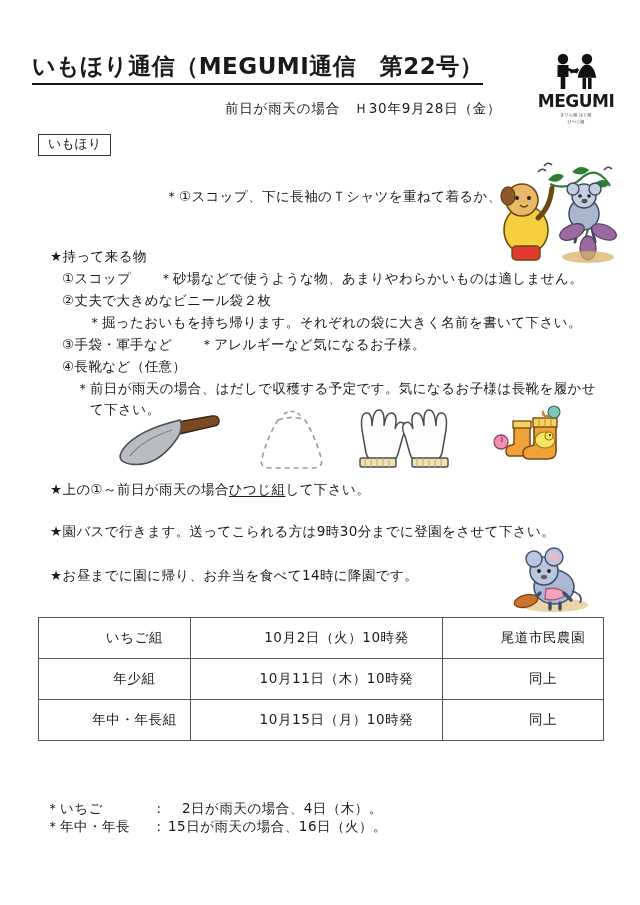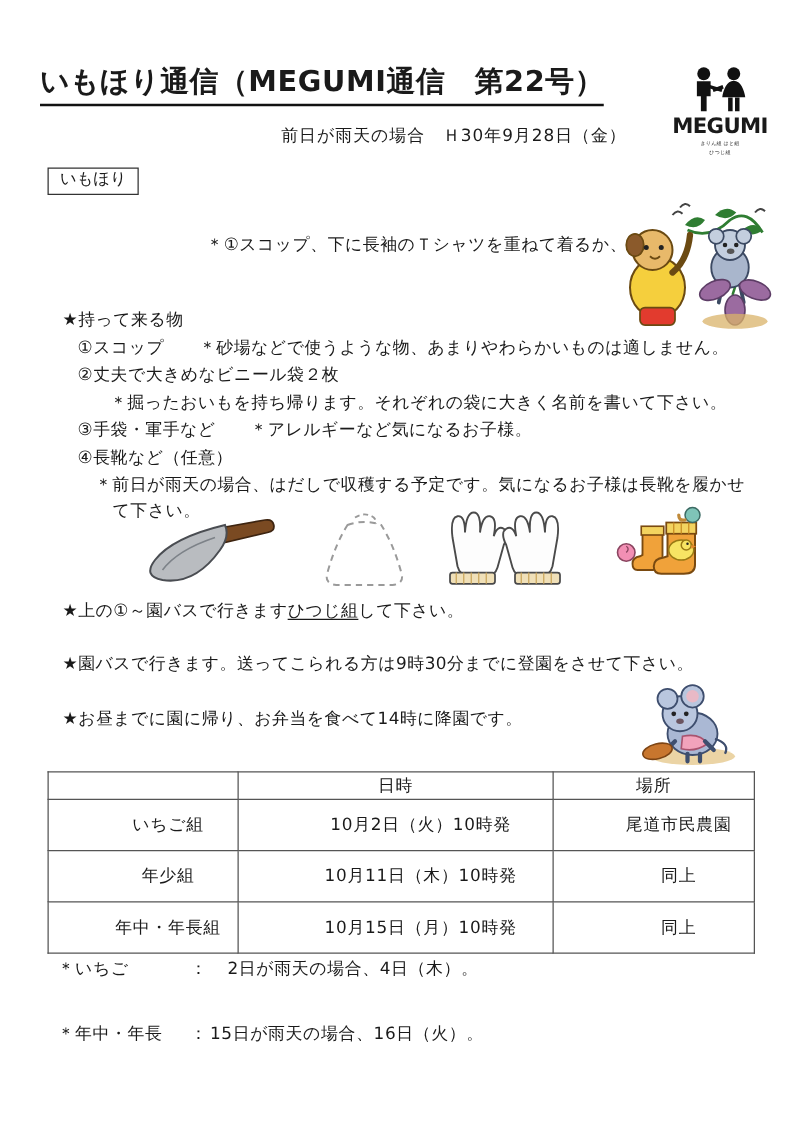--- a/index.html
+++ b/index.html
@@ -289,21 +289,21 @@
       <path d="M61 32 l4 1 l-4 2 z" fill="#e8892c"></path>
 
       <g>
         <circle cx="62" cy="8" r="6" fill="#7fc4b8" stroke="#3c6b64" stroke-width="1.2"></circle>
         <path d="M56 12 q-5 1 -5 -4" stroke="#c08a3a" stroke-width="2.6" fill="none" stroke-linecap="round"></path>
       </g>
     </svg>
   </div>
 
   <div class="body-line" style="left:50px; top:479px;">
-    <span>★上の①～園バスで行きます</span><span class="underline-seg">ひつじ組</span><span>して下さい。</span>
+    <span>★上の①～前日が雨天の場合</span><span class="underline-seg">ひつじ組</span><span>して下さい。</span>
   </div>
 
   <div class="body-line" style="left:50px; top:521px;">★園バスで行きます。送ってこられる方は9時30分までに登園をさせて下さい。</div>
   <div class="body-line" style="left:50px; top:565px;">★お昼までに園に帰り、お弁当を食べて14時に降園です。</div>
 
   <div class="art" style="left:506px; top:545px;">
     <svg width="96" height="68" viewBox="0 0 96 68">
       <ellipse cx="48" cy="60" rx="34" ry="7" fill="#e6c98e" opacity="0.8"></ellipse>
 
       <ellipse cx="48" cy="42" rx="20" ry="17" fill="#aab8d4" stroke="#3e4e6e" stroke-width="1.5"></ellipse>
@@ -330,43 +330,38 @@
     </svg>
   </div>
 
   <table class="schedule">
     <colgroup>
       <col class="col-class">
         <col class="col-when">
         <col class="col-where">
     </colgroup>
     <tbody>
-      <tr class="r-head">
-        <td></td>
-        <td>日時</td>
-        <td>場所</td>
-      </tr>
       <tr class="r-body">
         <td>いちご組</td>
         <td>10月2日（火）10時発</td>
         <td>尾道市民農園</td>
       </tr>
       <tr class="r-body">
         <td>年少組</td>
         <td>10月11日（木）10時発</td>
         <td>同上</td>
       </tr>
       <tr class="r-body">
         <td>年中・年長組</td>
         <td>10月15日（月）10時発</td>
         <td>同上</td>
       </tr>
     </tbody>
   </table>
 
-  <div class="foot" style="top:766px;">
+  <div class="foot" style="top:800px;">
     <span>＊</span><span class="fn-label">いちご</span><span class="fn-colon">：</span><span>　2日が雨天の場合、4日（木）。</span>
   </div>
   <div class="foot" style="top:818px;">
     <span>＊</span><span class="fn-label">年中・年長</span><span class="fn-colon">：</span><span>15日が雨天の場合、16日（火）。</span>
   </div>
 
 </div>
 
 </body></html>

